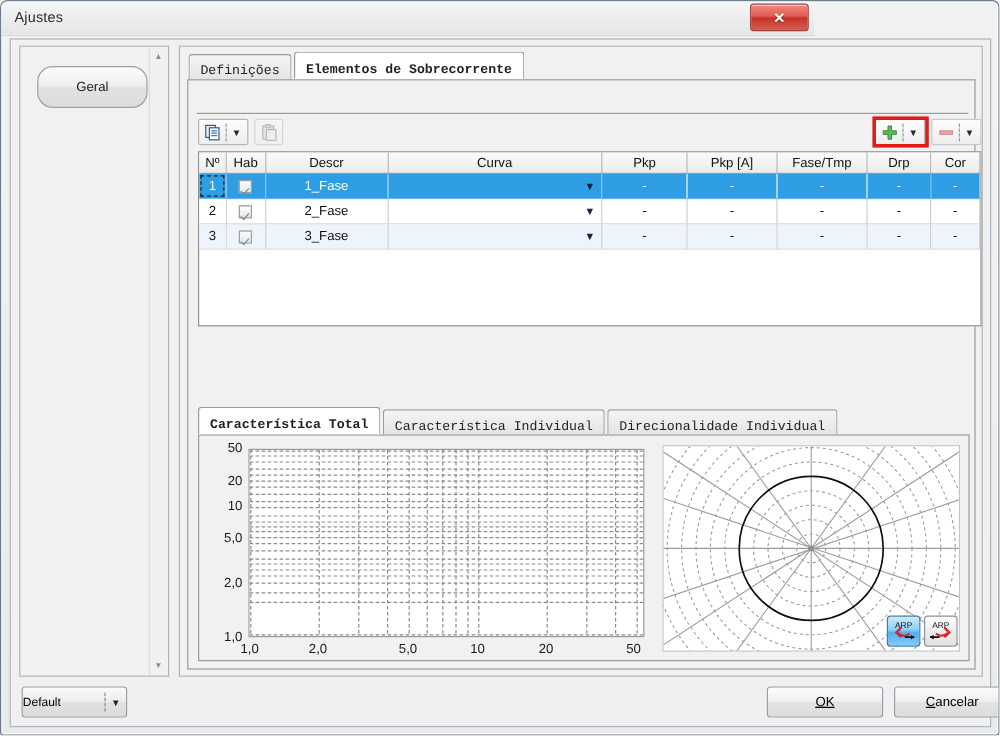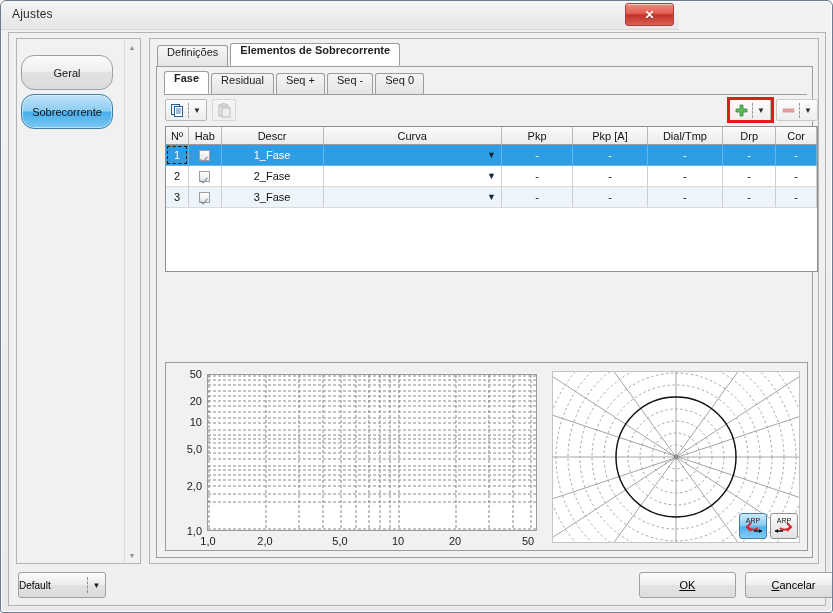--- a/index.html
+++ b/index.html
@@ -64,21 +64,21 @@
 
   
   .sidebar {
     position: absolute; left: 7px; top: 5px;
     width: 125px; height: 526px;
     box-sizing: border-box;
     border: 1px solid #b4b4b4;
     background: #f1f1f1;
   }
   .side-btn {
-    position: absolute; left: 4px;
+    position: absolute; left: 14px;
     width: 92px; height: 35px;
     box-sizing: border-box;
     border: 1px solid #9aa1a8;
     border-radius: 13px;
     font-size: 11px;
     display: flex; align-items: center; justify-content: center;
     cursor: pointer;
   }
   .side-btn.normal {
     background: linear-gradient(180deg,#fbfbfb 0%,#eeeeee 48%,#e2e2e2 50%,#dcdcdc 100%);
@@ -113,30 +113,31 @@
     border: 1px solid #b4b4b4;
     background: #f1f1f1;
   }
 
   
   .tabstrip { position: absolute; height: 22px; }
   .tab {
     position: relative; float: left;
     height: 21px; box-sizing: border-box;
     padding: 0 9px;
-    display: flex; align-items: flex-start;
+    display: flex; align-items: flex-end;
     font-size: 11px;
     border: 1px solid #9c9c9c;
     border-bottom: none;
     border-radius: 3px 3px 0 0;
     background: linear-gradient(180deg,#f5f5f5 0%,#e4e4e4 100%);
     color: #222;
     margin-right: 2px;
     cursor: pointer;
     white-space: nowrap;
+    font-family: Liberation Mono, monospace;
   }
   .tab.sel {
     background: #ffffff;
     font-weight: bold;
     height: 23px;
     margin-top: -2px;
     z-index: 3;
     border-bottom: 1px solid #ffffff;
   }
   .tabline {
@@ -323,59 +324,39 @@
       <div class="x">✕</div>
     </div>
   </div>
 
   <div class="client">
 
     <div class="sidebar">
       <div class="side-btn normal" style="top:16px;">
         <span>Geral</span>
       </div>
-      <div class="side-btn active" style="top:55px;">
-        <span>Sobrecorrente</span>
-      </div>
       <div class="side-scroll">
         <div class="arrow up">▲</div>
         <div class="arrow down">▼</div>
       </div>
     </div>
 
     <div class="main">
 
       <div class="tabstrip" style="left:7px; top:6px; width:640px;">
         <div class="tab">
           <span>Definições</span>
         </div>
         <div class="tab sel">
           <span>Elementos de Sobrecorrente</span>
         </div>
       </div>
 
       <div class="tabpane" style="left:6px; top:27px; width:657px; height:492px;">
 
-        <div class="tabstrip" style="left:7px; top:6px; width:380px;">
-          <div class="tab sel">
-            <span>Fase</span>
-          </div>
-          <div class="tab">
-            <span>Residual</span>
-          </div>
-          <div class="tab">
-            <span>Seq +</span>
-          </div>
-          <div class="tab">
-            <span>Seq -</span>
-          </div>
-          <div class="tab">
-            <span>Seq 0</span>
-          </div>
-        </div>
         <div class="tabline" style="left:7px; top:27px; width:643px;"></div>
 
         <div class="tool-group" style="left:8px; top:32px; width:42px; height:22px;">
           <div class="tool-ic">
             <svg width="15" height="15" viewBox="0 0 15 15">
               <rect x="1.5" y="1.5" width="8" height="10" fill="#eaf2fb" stroke="#2b5f93" stroke-width="1"></rect>
               <rect x="4.5" y="3.5" width="8" height="10" fill="#ffffff" stroke="#2b5f93" stroke-width="1"></rect>
               <line x1="6" y1="6" x2="11" y2="6" stroke="#3d79b5" stroke-width="1"></line>
               <line x1="6" y1="8" x2="11" y2="8" stroke="#3d79b5" stroke-width="1"></line>
               <line x1="6" y1="10" x2="11" y2="10" stroke="#3d79b5" stroke-width="1"></line>
@@ -431,21 +412,21 @@
                 <col style="width:40px">
             </colgroup>
             <thead>
               <tr>
                 <th>Nº</th>
                 <th>Hab</th>
                 <th>Descr</th>
                 <th>Curva</th>
                 <th>Pkp</th>
                 <th>Pkp [A]</th>
-                <th>Dial/Tmp</th>
+                <th>Fase/Tmp</th>
                 <th>Drp</th>
                 <th>Cor</th>
               </tr>
             </thead>
             <tbody>
               <tr class="r-sel">
                 <td class="numcell">
                   <span>1</span>
                   <span class="focusbox"></span>
                 </td>
@@ -486,20 +467,31 @@
                 <td>-</td>
                 <td>-</td>
                 <td>-</td>
                 <td>-</td>
                 <td>-</td>
               </tr>
             </tbody>
           </table>
         </div>
 
+        <div class="tabstrip" style="left:8px; top:274px; width:640px;">
+          <div class="tab sel">
+            <span>Característica Total</span>
+          </div>
+          <div class="tab">
+            <span>Característica Individual</span>
+          </div>
+          <div class="tab">
+            <span>Direcionalidade Individual</span>
+          </div>
+        </div>
 
         <div class="tabpane" style="left:8px; top:295px; width:643px; height:189px; background:#f1f1f1;">
 
           <div class="chartbox" style="left:41px; top:11px; width:330px; height:157px;">
             <svg width="328" height="155" viewBox="0 0 328 155">
               <defs>
                 <pattern id="dummy" width="1" height="1"></pattern>
               </defs>
               <rect x="0" y="0" width="328" height="155" fill="#ffffff"></rect>
 

